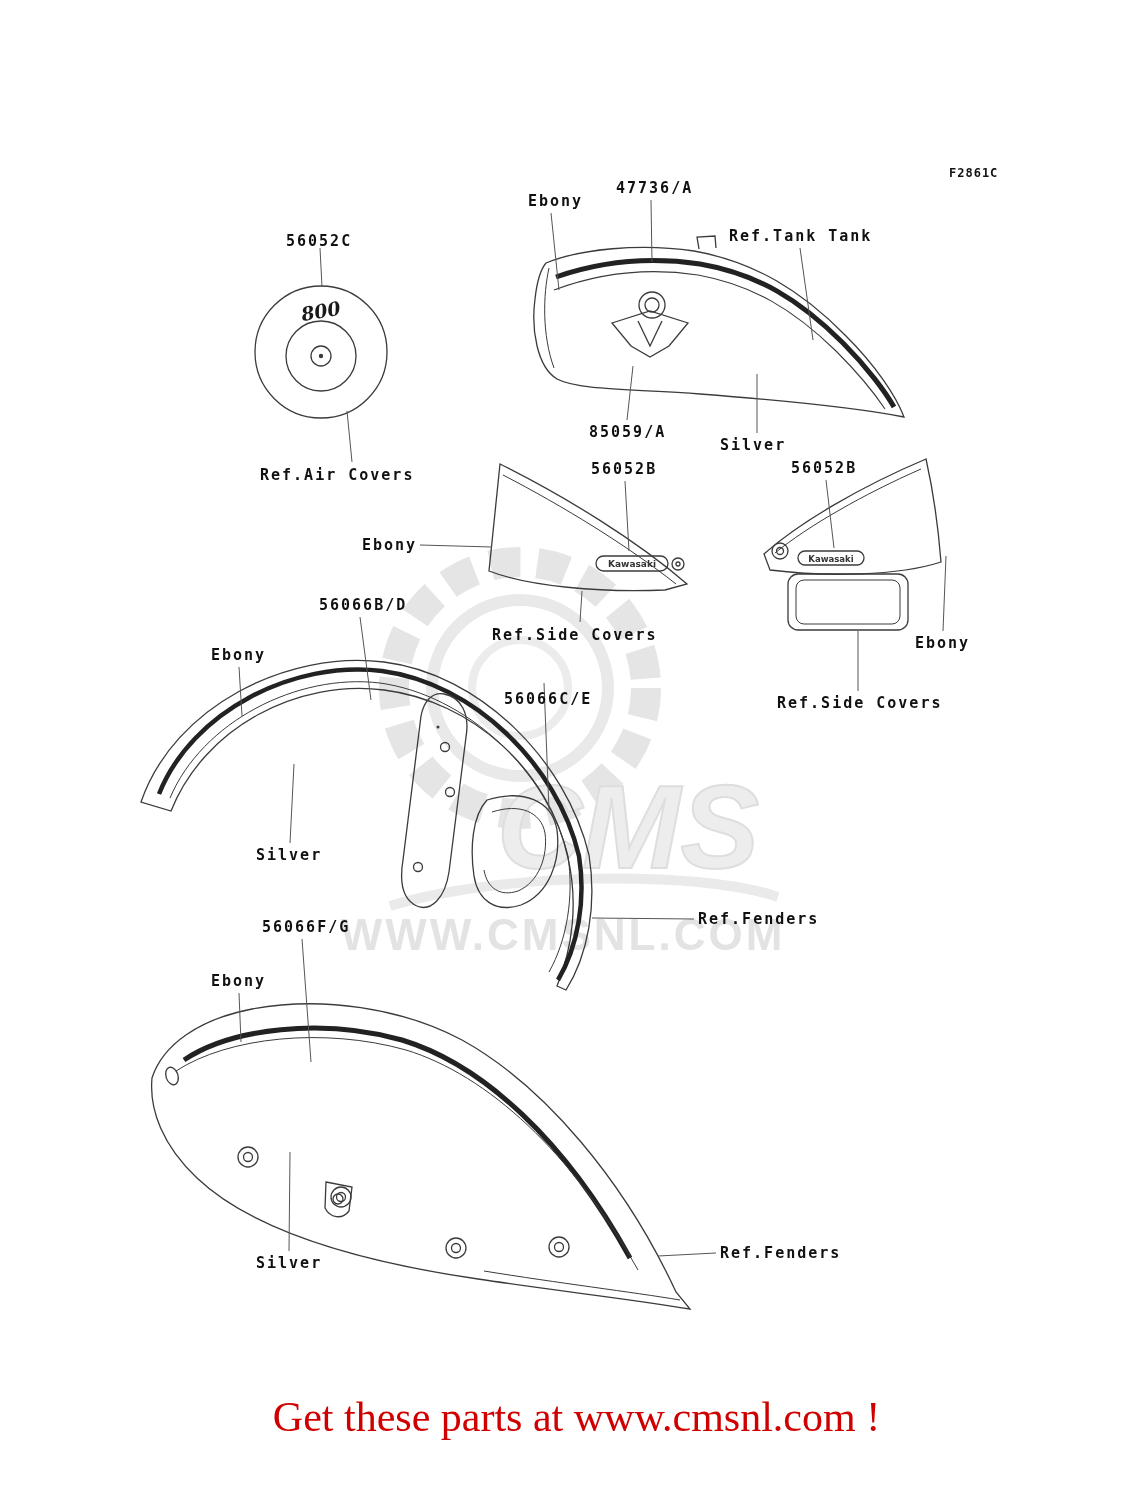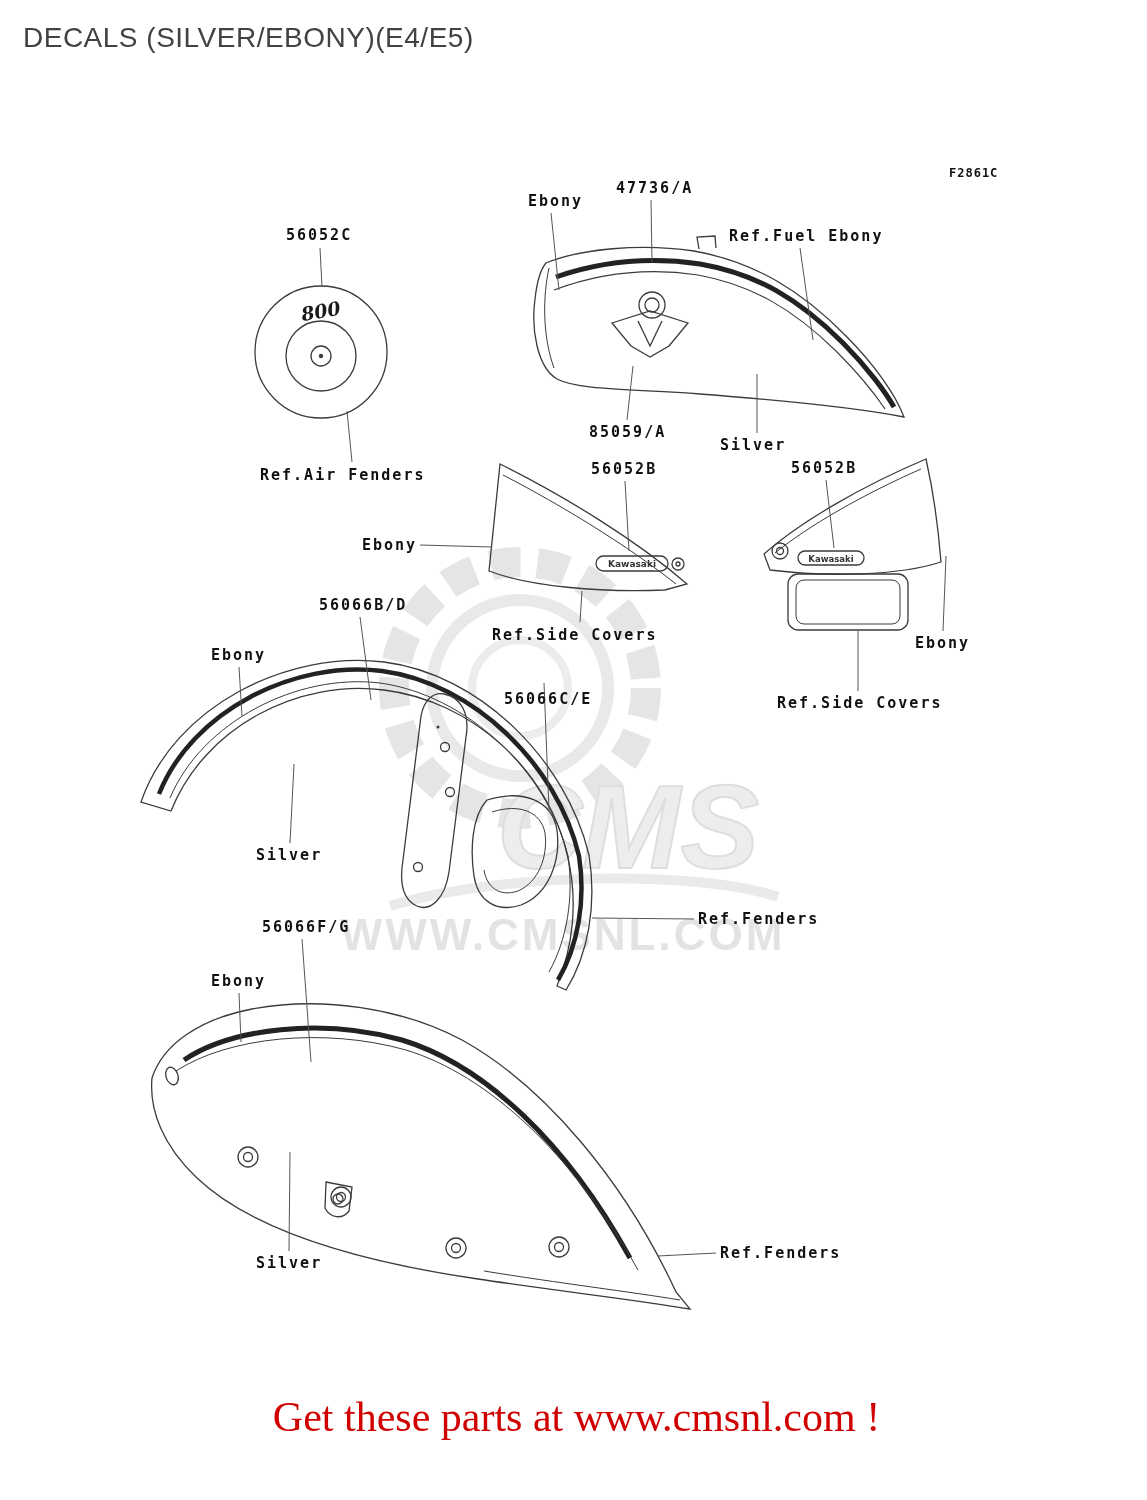--- a/index.html
+++ b/index.html
@@ -29,21 +29,20 @@
     font-size:42px; color:#d00000; white-space:nowrap;
     cursor:pointer;
     padding-left:6px;
   }
 </style>
 </head>
 <body>
 
 <div class="page">
 
-  <div class="title">DECALS (SILVER/EBONY)(E4/E5)</div>
 
   <svg class="drawing" width="1147" height="1500" viewBox="0 0 1147 1500">
 
     <g>
       <circle cx="520" cy="688" r="126" fill="none" stroke="#e5e5e5" stroke-width="30" stroke-dasharray="30 17"></circle>
       <circle cx="520" cy="688" r="88" fill="none" stroke="#e9e9e9" stroke-width="12"></circle>
       <circle cx="520" cy="688" r="48" fill="none" stroke="#ececec" stroke-width="8"></circle>
       <path d="M 390,906 C 500,872 700,870 778,897" stroke="#eaeaea" stroke-width="10" fill="none"></path>
       <text x="628" y="868" font-size="118" font-weight="bold" font-style="italic" fill="#ededed" stroke="#dedede" stroke-width="2" text-anchor="middle" font-family="'Liberation Sans',sans-serif">CMS</text>
       <text x="563" y="950" font-size="44" font-weight="bold" letter-spacing="3" fill="#e3e3e3" text-anchor="middle" font-family="'Liberation Sans',sans-serif">WWW.CMSNL.COM</text>
@@ -140,26 +139,26 @@
       <line x1="544" y1="683" x2="549" y2="810"></line>
       <line x1="290" y1="843" x2="294" y2="764"></line>
       <line x1="694" y1="919" x2="592" y2="918"></line>
       <line x1="302" y1="939" x2="311" y2="1062"></line>
       <line x1="239" y1="993" x2="241" y2="1042"></line>
       <line x1="289" y1="1251" x2="290" y2="1152"></line>
       <line x1="716" y1="1253" x2="658" y2="1256"></line>
     </g>
   </svg>
 
-  <div class="lbl" style="left:286px; top:226px">56052C</div>
-  <div class="lbl" style="left:260px; top:466px">Ref.Air Fenders</div>
+  <div class="lbl" style="left:286px; top:232px">56052C</div>
+  <div class="lbl" style="left:260px; top:466px">Ref.Air Covers</div>
 
   <div class="lbl" style="left:528px; top:192px">Ebony</div>
   <div class="lbl" style="left:616px; top:179px">47736/A</div>
-  <div class="lbl" style="left:729px; top:227px">Ref.Fuel Ebony</div>
+  <div class="lbl" style="left:729px; top:227px">Ref.Tank Tank</div>
   <div class="lbl" style="left:589px; top:423px">85059/A</div>
   <div class="lbl" style="left:720px; top:436px">Silver</div>
 
   <div class="lbl" style="left:591px; top:460px">56052B</div>
   <div class="lbl" style="left:362px; top:536px">Ebony</div>
   <div class="lbl" style="left:492px; top:626px">Ref.Side Covers</div>
 
   <div class="lbl" style="left:791px; top:459px">56052B</div>
   <div class="lbl" style="left:915px; top:634px">Ebony</div>
   <div class="lbl" style="left:777px; top:694px">Ref.Side Covers</div>

